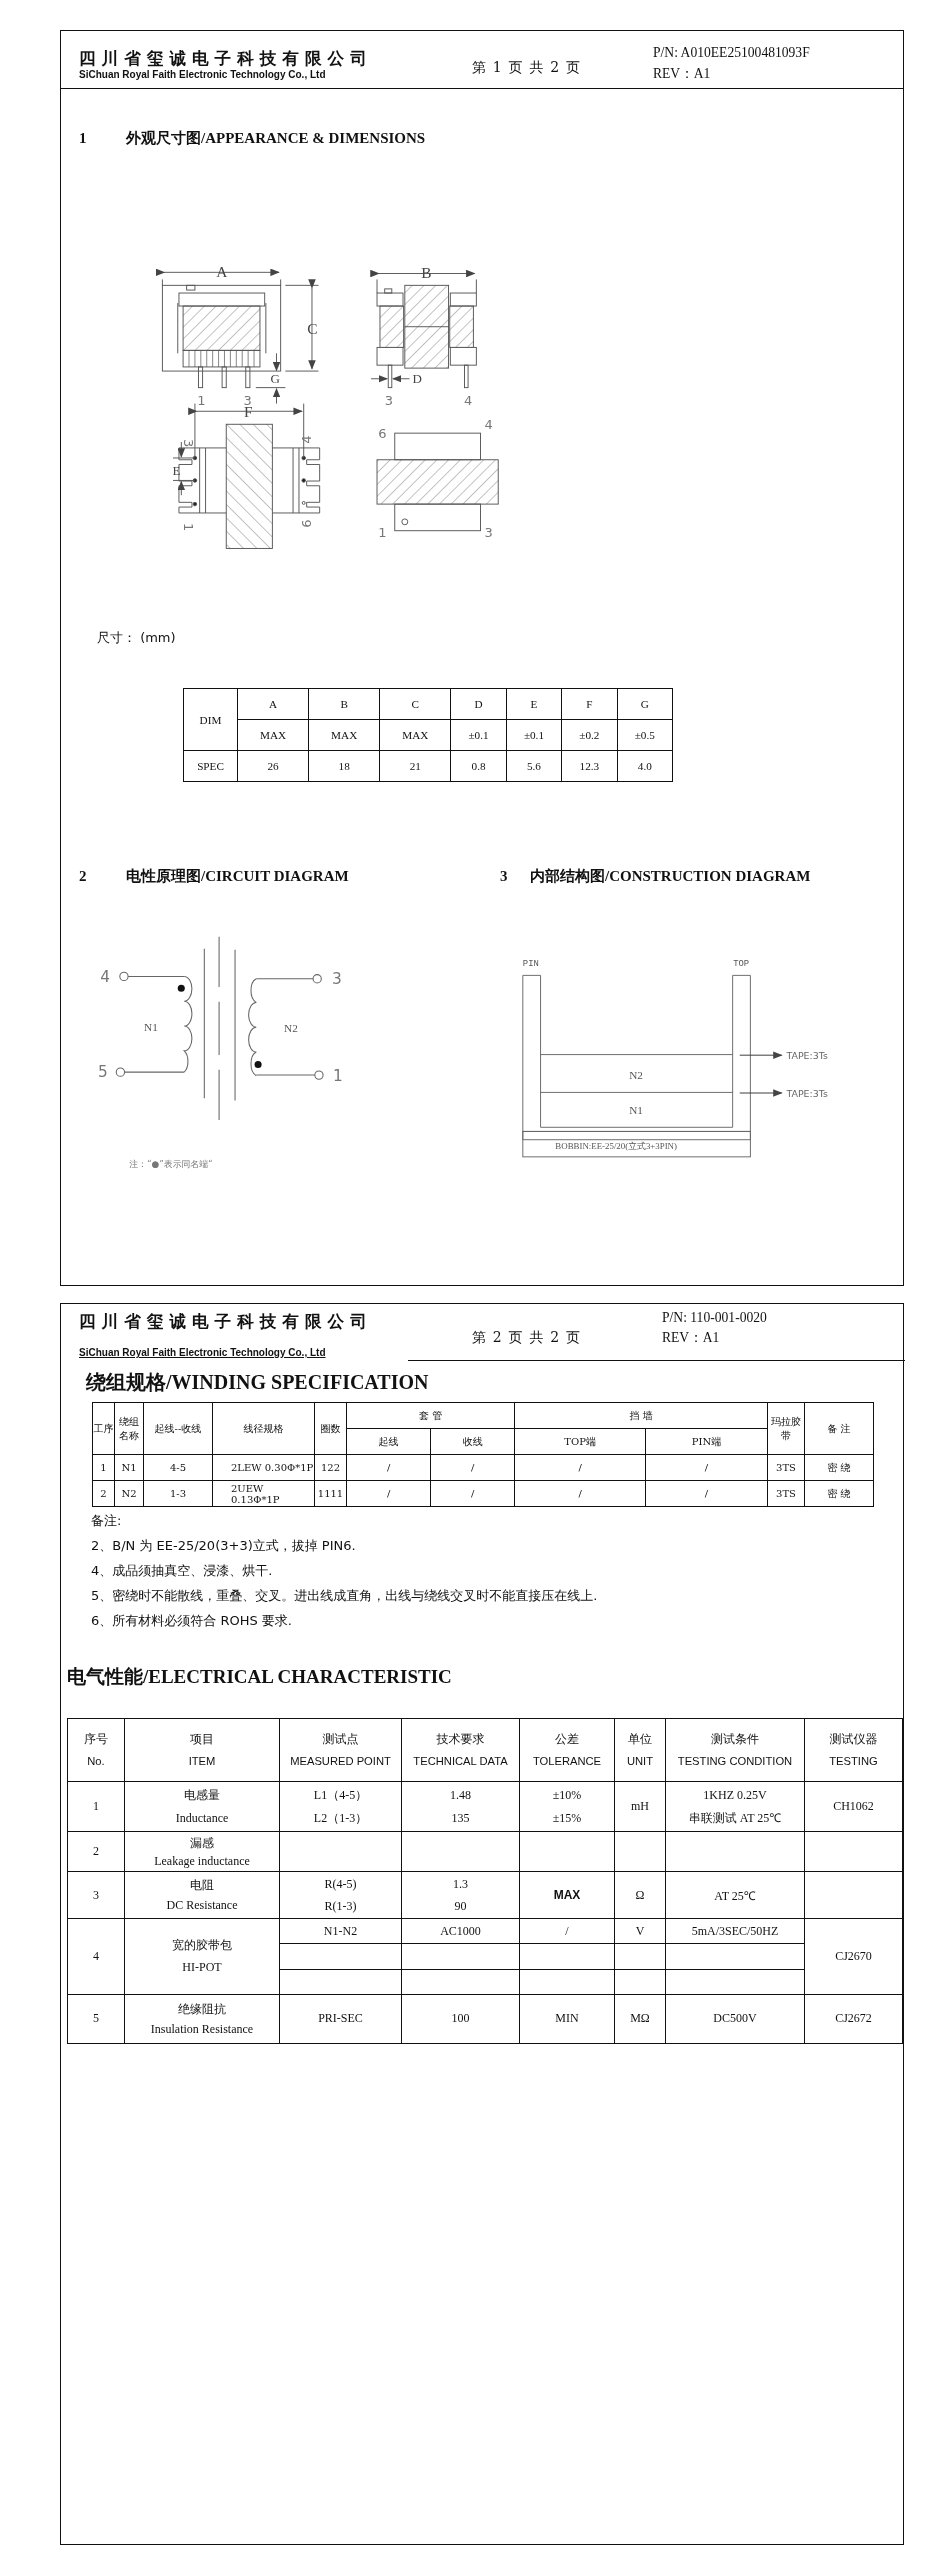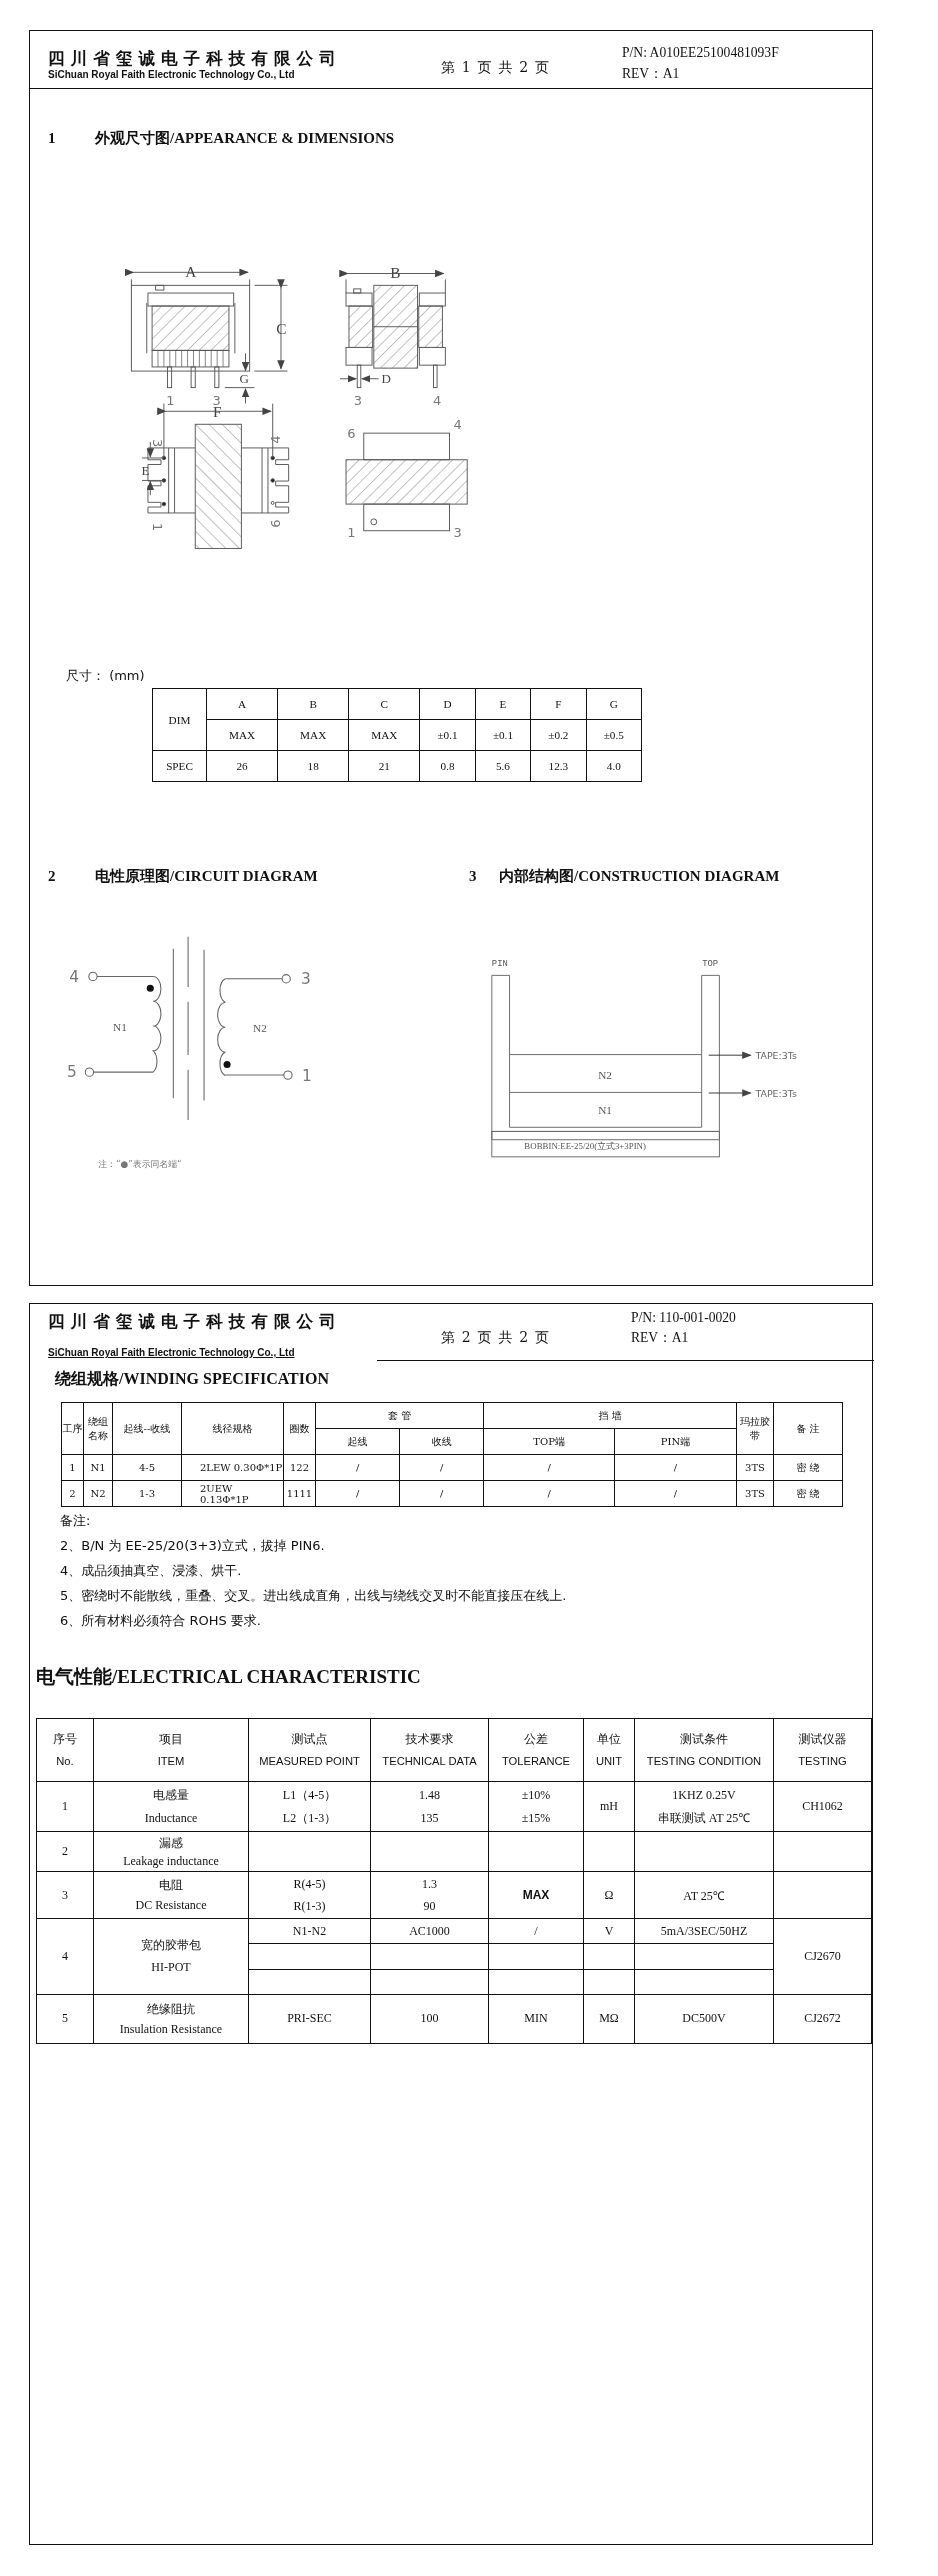--- a/index.html
+++ b/index.html
@@ -1,17 +1,17 @@
 <!DOCTYPE html>
 <html style="font-size:9.5px"><head>
 <meta charset="utf-8">
 <style>
   html,body{margin:0;padding:0;background:#ffffff;}
   body{width:939px;height:2576px;position:relative;font-family:"Liberation Serif","DejaVu Serif",serif;color:#111;}
-  .page{position:absolute;left:29px;width:844px;border:1.2px solid #111;box-sizing:border-box;background:#fff;}
+  .page{position:absolute;left:60px;width:844px;border:1.2px solid #111;box-sizing:border-box;background:#fff;}
   #page1{top:30px;height:1256px;}
   #page2{top:1303px;height:1242px;}
   .hdr{position:absolute;left:0;top:0;width:100%;height:57px;}
   #page1 .hdr{border-bottom:1.2px solid #111;}
   .co-cn{position:absolute;left:18px;font-family:"DejaVu Sans",sans-serif;font-weight:bold;font-size:16.6px;letter-spacing:6px;}
   .co-en{position:absolute;left:18px;font-family:"Liberation Sans",sans-serif;font-weight:bold;font-size:10px;}
   .pg{position:absolute;font-family:"DejaVu Serif",serif;font-size:14px;letter-spacing:1.2px;}
   .pn{position:absolute;font-family:"Liberation Serif",serif;font-size:13.6px;}
   .sec-title{position:absolute;font-weight:bold;font-size:15px;white-space:nowrap;}
   .sec-title .num{display:inline-block;width:47px;}
@@ -165,21 +165,21 @@
       <text x="137" y="510" font-family="DejaVu Sans, sans-serif" font-size="22" fill="#777" transform="rotate(90 137 502)">1</text>
       <text x="328" y="368" font-family="DejaVu Sans, sans-serif" font-size="22" fill="#777" transform="rotate(-90 336 360)">4</text>
       <text x="328" y="510" font-family="DejaVu Sans, sans-serif" font-size="22" fill="#777" transform="rotate(-90 336 502)">6</text>
       <text x="457" y="358" font-family="DejaVu Sans, sans-serif" font-size="22" fill="#777">6</text>
       <text x="637" y="343" font-family="DejaVu Sans, sans-serif" font-size="22" fill="#777">4</text>
       <text x="457" y="525" font-family="DejaVu Sans, sans-serif" font-size="22" fill="#777">1</text>
       <text x="637" y="525" font-family="DejaVu Sans, sans-serif" font-size="22" fill="#777">3</text>
     </g>
   </svg>
 
-  <div class="dim-label" style="font-family:'DejaVu Sans',sans-serif;font-size:13px;margin-top:38px;">尺寸：  (mm)</div>
+  <div class="dim-label" style="font-family:'DejaVu Sans',sans-serif;font-size:13px;">尺寸：  (mm)</div>
 
   <table id="dim-table">
     <tbody>
         <tr>
       <td rowspan="2" style="width:53px;">DIM</td>
       <td>A</td>
       <td>B</td>
       <td>C</td>
       <td>D</td>
       <td>E</td>
@@ -277,21 +277,21 @@
 <div class="page" id="page2">
   <div class="hdr" style="height:59px;">
     <div class="co-cn" style="top:7px;">四川省玺诚电子科技有限公司</div>
     <div class="co-en" style="top:43px;text-decoration:underline;">SiChuan Royal Faith Electronic Technology Co., Ltd</div>
     <div class="pg" style="left:411px;top:25px;">第 2 页 共 2 页</div>
     <div class="pn" style="left:601px;top:6px;">P/N:  110-001-0020</div>
     <div class="pn" style="left:601px;top:25.4px;">REV：A1</div>
     <div style="position:absolute;left:347px;top:56px;width:497px;border-top:1.2px solid #111;"></div>
   </div>
 
-  <div class="sec-title" style="left:25px;top:65px;font-size:16px;">
+  <div class="sec-title" style="left:25px;top:65px;font-size:20px;">
     <span class="cn">绕组规格</span><span>/WINDING SPECIFICATION</span>
   </div>
 
   <table id="wind-table">
     <tbody>
         <tr>
       <td rowspan="2" style="width:21px;">工序</td>
       <td rowspan="2" style="width:28px;">绕组名称</td>
       <td rowspan="2" style="width:68px;">起线--收线</td>
       <td rowspan="2" style="width:101px;">线径规格</td>

